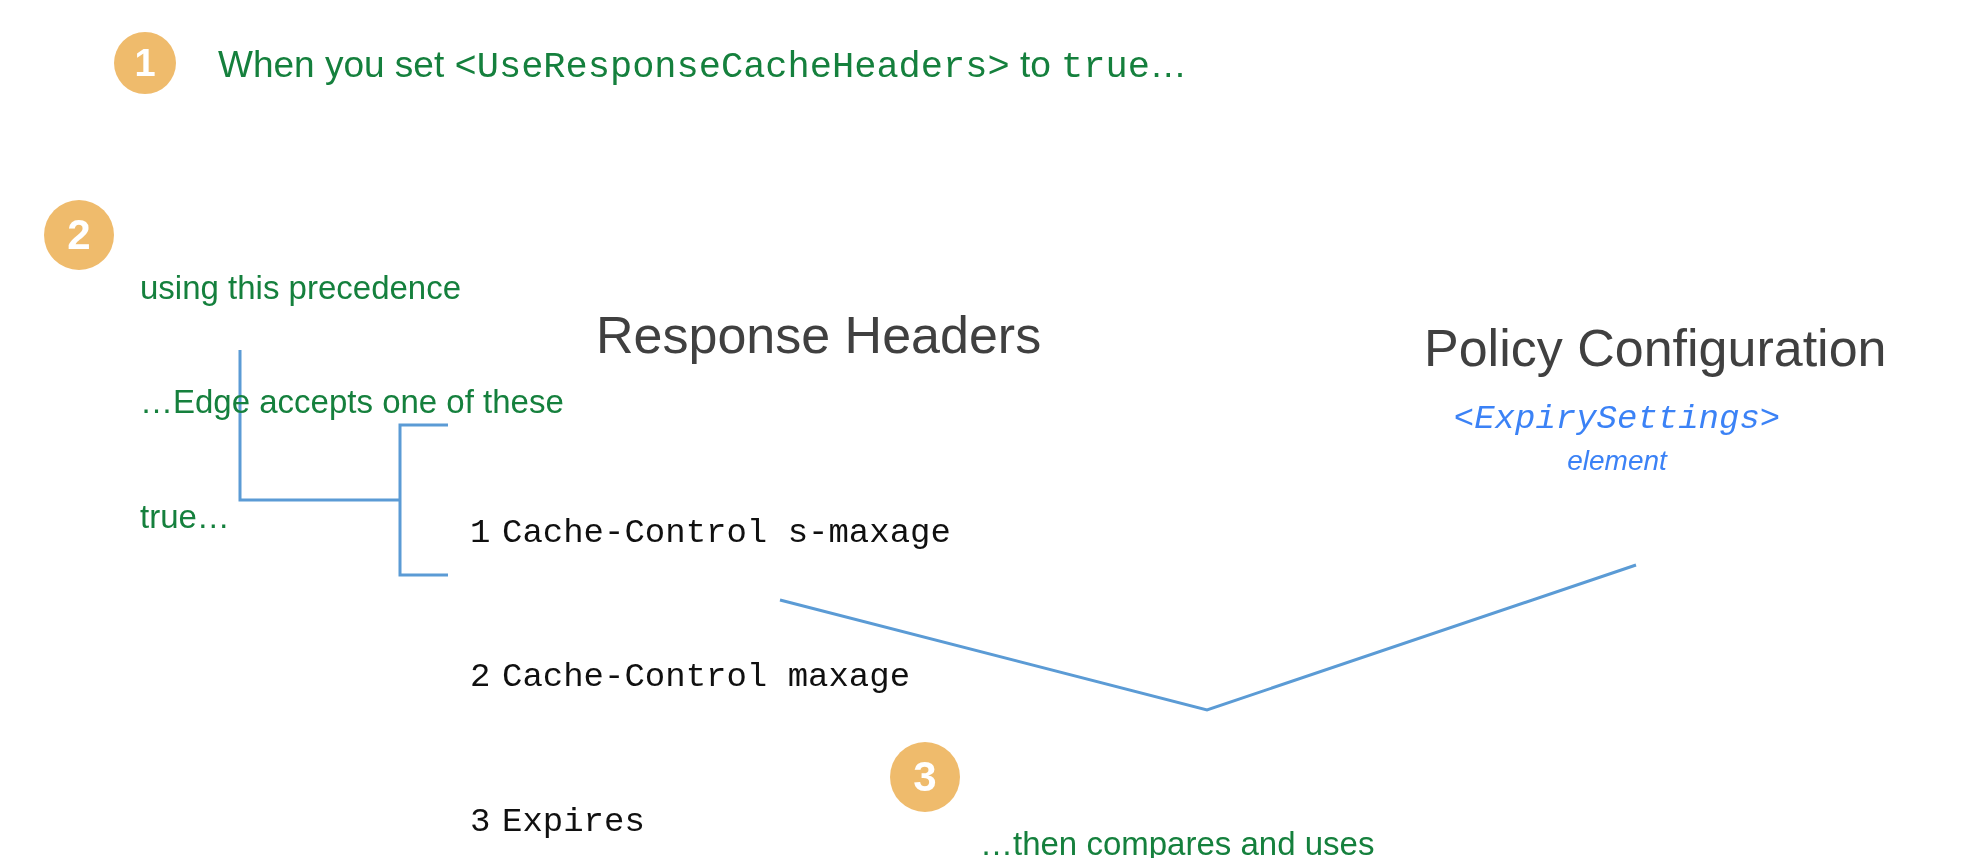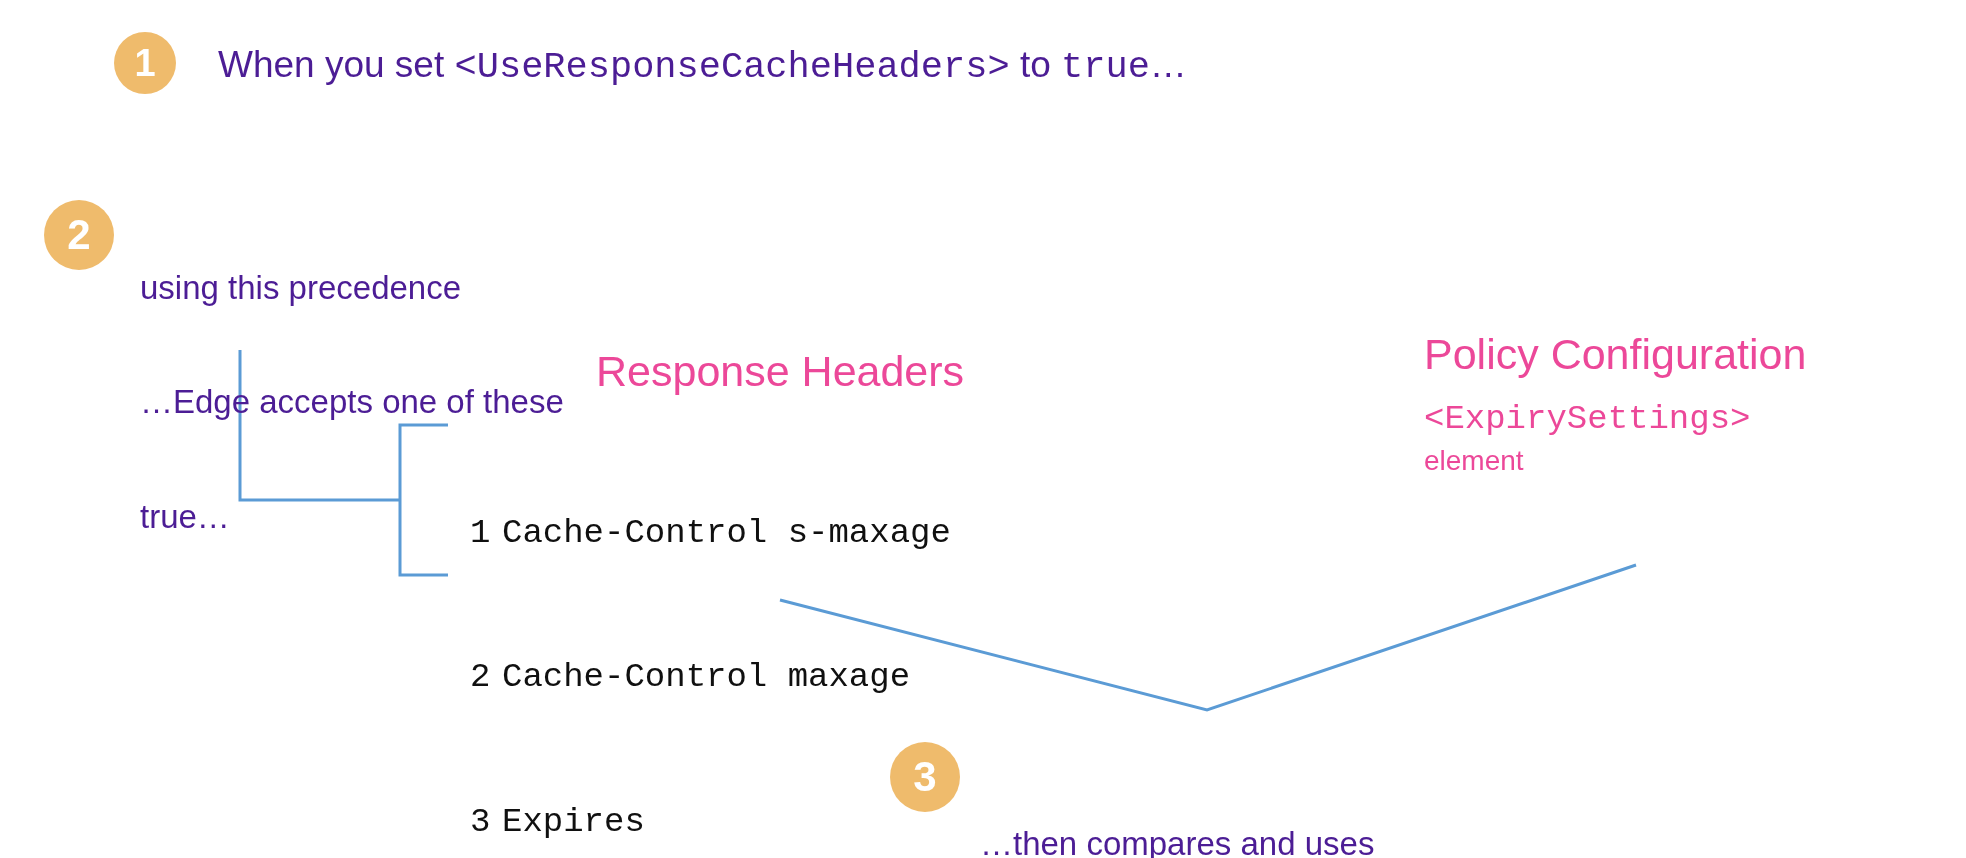--- a/index.html
+++ b/index.html
@@ -35,21 +35,21 @@
     user-select: none;
   }
   #badge-1 { left: 114px; top: 32px;  width: 62px; height: 62px; font-size: 38px; }
   #badge-2 { left: 44px;  top: 200px; width: 70px; height: 70px; font-size: 42px; }
   #badge-3 { left: 890px; top: 742px; width: 70px; height: 70px; font-size: 42px; }
 
   
   .step-text {
     position: absolute;
     font-family: "Liberation Sans", sans-serif;
-    color: #4c1d95;
+    color: #15803d;
     white-space: pre;
   }
   #step1-text {
     left: 218px;
     top: 42px;
     font-size: 37px;
     line-height: 1.25;
   }
   #step2-text {
     left: 140px;
@@ -65,27 +65,26 @@
     text-align: center;
   }
   .mono {
     font-family: "Liberation Mono", "DejaVu Sans Mono", monospace;
   }
 
   
   .col-head {
     position: absolute;
     font-family: "Liberation Sans", sans-serif;
-    font-size: 43px;
-    color: #ec4899;
+    font-size: 52px;
+    color: #404040;
     white-space: nowrap;
-    margin-top: 42px;
   }
   #head-response  { left: 596px;  top: 305px; }
-  #head-policy    { left: 1424px; top: 288px; }
+  #head-policy    { left: 1424px; top: 318px; }
 
   
   #header-list {
     position: absolute;
     left: 470px;
     top: 412px;
     font-family: "Liberation Mono", "DejaVu Sans Mono", monospace;
     font-size: 34px;
     line-height: 1.42;
     color: #101010;
@@ -93,22 +92,23 @@
   }
   #header-list .row { display: block; }
   #header-list .num { display: inline-block; width: 32px; }
 
   
   #policy-element {
     position: absolute;
     left: 1424px;
     top: 398px;
     width: 386px;
-    text-align: left;
-    color: #ec4899;
+    text-align: center;
+    color: #3b82f6;
+    font-style: italic;
   }
   #policy-element .pol-code {
     display: block;
     font-family: "Liberation Mono", "DejaVu Sans Mono", monospace;
     font-size: 34px;
     line-height: 1.25;
   }
   #policy-element .pol-word {
     display: block;
     font-family: "Liberation Sans", sans-serif;

